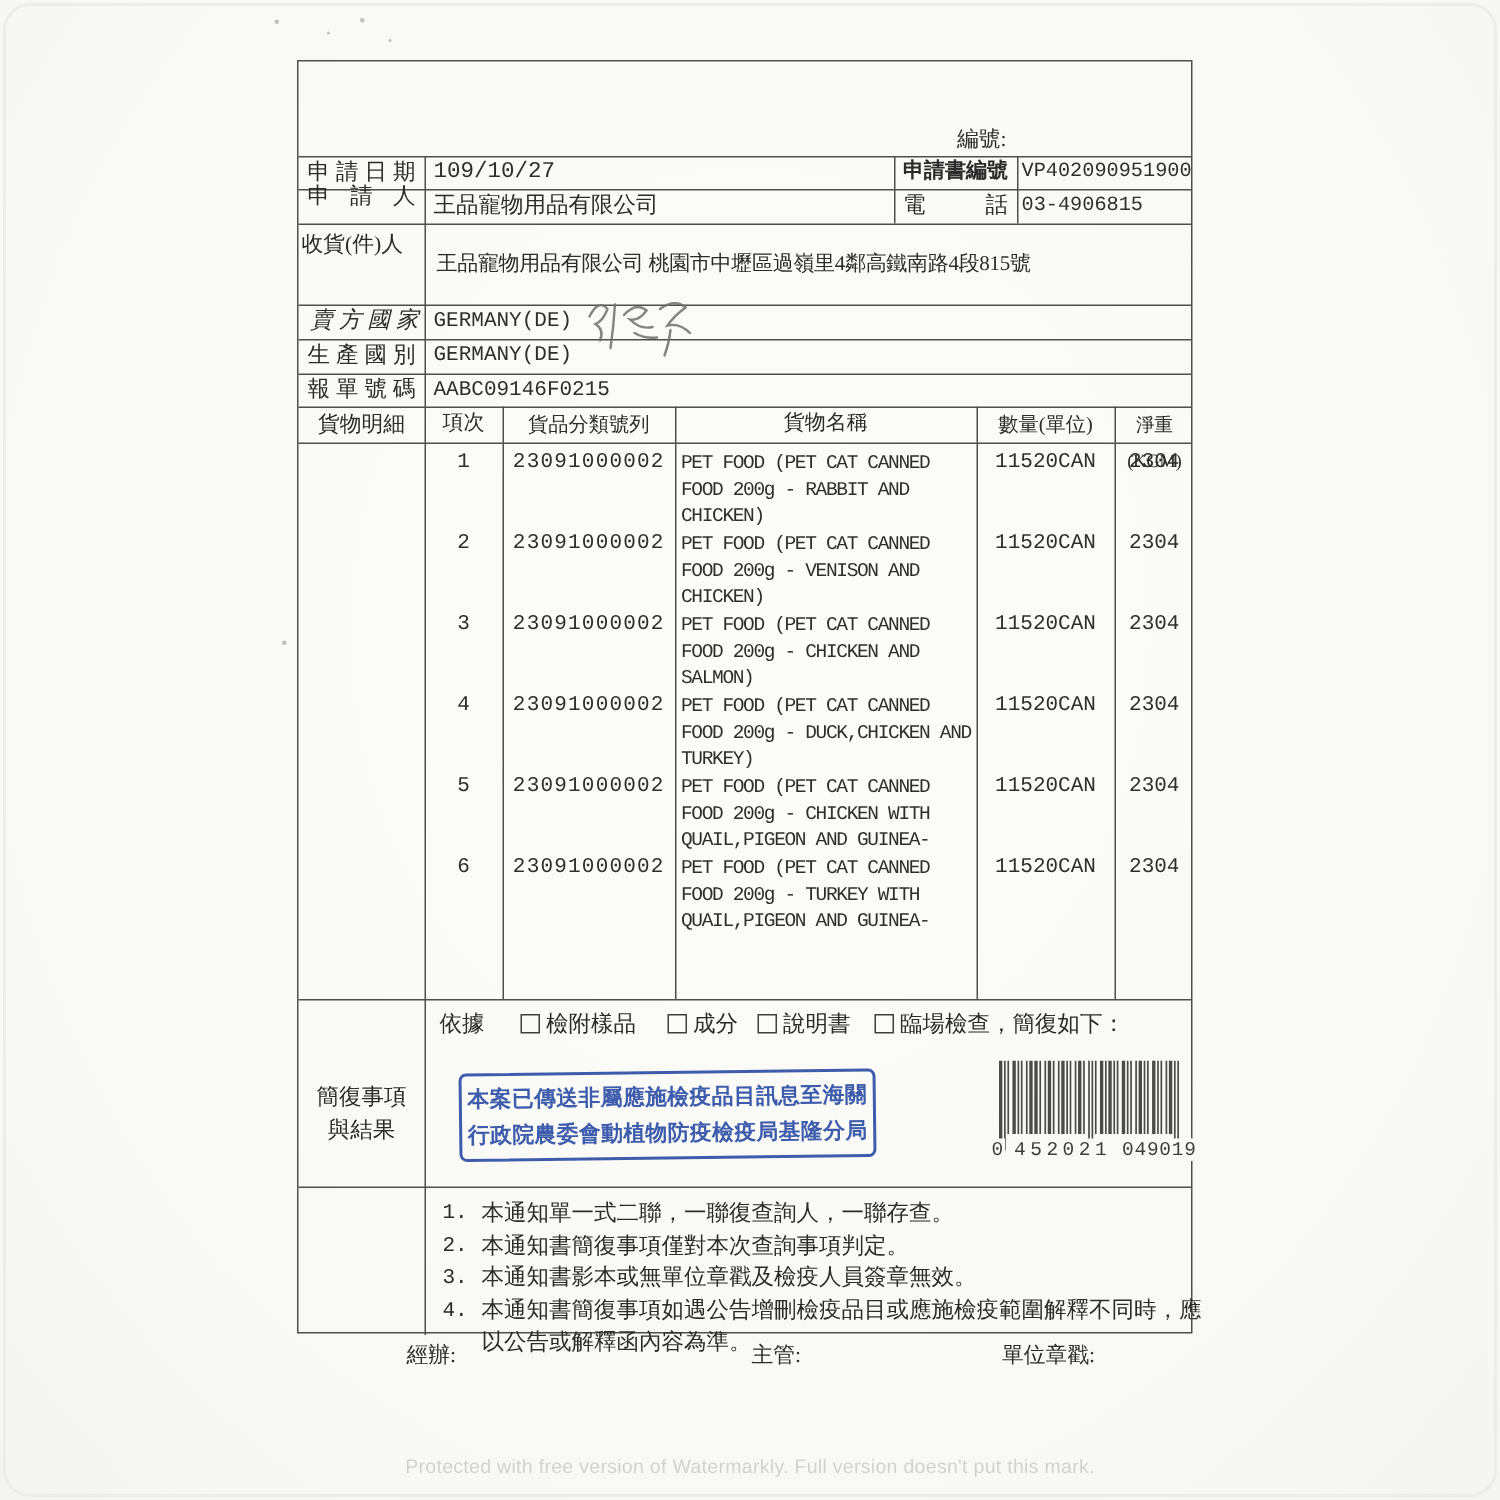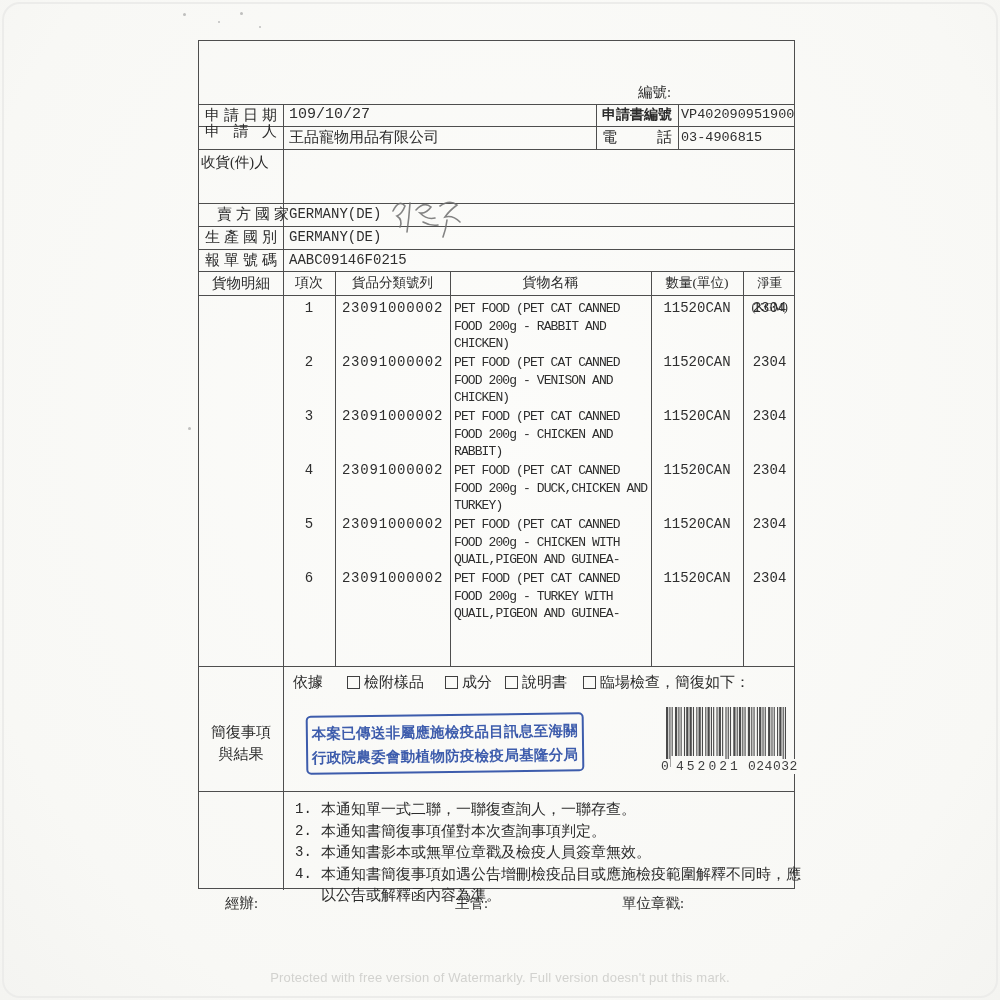--- a/index.html
+++ b/index.html
@@ -48,21 +48,21 @@
     font-size:13px; color:#3e3e3e; background:#f9f9f6; padding:0 1px; }
   .note-row { display:flex; font-size:15px; line-height:21.5px; color:#2b2b2b; }
   .note-no { width:26px; flex:none; font-family:"Liberation Mono","DejaVu Sans Mono",monospace; font-size:14px; }
   .note-tx { width:489px; }
   .speck { position:absolute; border-radius:50%; background:#8f8f8f; opacity:0.55; }
   #watermark {
     position:absolute; left:0; top:970px; width:1000px; text-align:center;
     font-family:"Liberation Sans","DejaVu Sans",sans-serif;
     font-size:13px; color:#d2d2cf; letter-spacing:0.2px;
   }
-  .footer-lbl { position:absolute; top:894px; font-size:14.5px; color:#2b2b2b; }
+  .footer-lbl { position:absolute; top:894px; font-size:14.5px; color:#2b2b2b;margin-left:46px; }
 </style>
 </head>
 <body>
 
 <div id="scan">
   <div class="photo-edge"></div>
 
   <div class="speck" style="left:183px; top:13px; width:3px; height:3px;"></div>
   <div class="speck" style="left:218px; top:21px; width:2px; height:2px;"></div>
   <div class="speck" style="left:240px; top:12px; width:3px; height:3px;"></div>
@@ -96,22 +96,23 @@
     <div class="cell mono" style="left:90px; top:63px; font-size:15px; line-height:22px;">109/10/27</div>
     <div class="cell cjk lblj" style="left:397px; top:63px; width:82px; line-height:22px; font-size:14px;font-weight:bold;">申請書編號</div>
     <div class="cell mono" style="left:482px; top:63px; font-size:13.5px; line-height:22px;">VP402090951900</div>
 
     <div class="cell cjk lblj" style="left:0; top:80px; width:84px; line-height:21px;">申請人</div>
     <div class="cell cjk" style="left:90px; top:86px; font-size:15px; line-height:21px;">王品寵物用品有限公司</div>
     <div class="cell cjk lblj" style="left:397px; top:86px; width:82px; line-height:21px;">電話</div>
     <div class="cell mono" style="left:482px; top:86px; font-size:13.5px; line-height:21px;">03-4906815</div>
 
     <div class="cell cjk" style="left:2px; top:112px; width:82px; font-size:14.5px;">收貨(件)人</div>
-
-    <div class="cell cjk lblj" style="left:12px; top:162px; width:84px; line-height:23px;">賣方國家</div>
+    <div class="cell cjk" style="left:92px; top:126px; width:500px; font-size:14px; letter-spacing:-0.2px;">王品寵物用品有限公司 桃園市中壢區過嶺里4鄰高鐵南路4段815號</div>
+
+    <div class="cell cjk lblj" style="left:2px; top:162px; width:84px; line-height:23px;font-style:italic;">賣方國家</div>
     <div class="cell mono" style="left:90px; top:162px; font-size:14px; line-height:23px;">GERMANY(DE)</div>
 
     <div class="cell cjk lblj" style="left:0; top:185px; width:84px; line-height:23px;">生產國別</div>
     <div class="cell mono" style="left:90px; top:185px; font-size:14px; line-height:23px;">GERMANY(DE)</div>
 
     <div class="cell cjk lblj" style="left:0; top:208px; width:84px; line-height:22px;">報單號碼</div>
     <div class="cell mono" style="left:90px; top:208px; font-size:14px; line-height:22px;">AABC09146F0215</div>
 
     <div class="cell cjk ctr" style="left:0; top:230px; width:84px; line-height:24px; font-size:14.5px;">貨物明細</div>
     <div class="cell cjk ctr" style="left:84px; top:230px; width:52px; line-height:24px; font-size:14px;font-family:Liberation Mono, monospace;">項次</div>
@@ -138,21 +139,21 @@
       <div>CHICKEN)</div>
     </div>
     <div class="cell mono ctr" style="left:452px; top:313px; width:92px; font-size:14px;">11520CAN</div>
     <div class="cell mono ctr" style="left:544px; top:313px; width:53px; font-size:14px;">2304</div>
 
     <div class="cell mono ctr" style="left:84px; top:367px; width:52px; font-size:14px;">3</div>
     <div class="cell mono ctr" style="left:136px; top:367px; width:115px; font-size:14px; letter-spacing:0.8px;">23091000002</div>
     <div class="cell mono" style="left:255px; top:367px; width:196px; font-size:13px; letter-spacing:-0.9px; line-height:17.5px;">
       <div>PET FOOD (PET CAT CANNED</div>
       <div>FOOD 200g - CHICKEN AND</div>
-      <div>RABBIT)</div>
+      <div>SALMON)</div>
     </div>
     <div class="cell mono ctr" style="left:452px; top:367px; width:92px; font-size:14px;">11520CAN</div>
     <div class="cell mono ctr" style="left:544px; top:367px; width:53px; font-size:14px;">2304</div>
 
     <div class="cell mono ctr" style="left:84px; top:421px; width:52px; font-size:14px;">4</div>
     <div class="cell mono ctr" style="left:136px; top:421px; width:115px; font-size:14px; letter-spacing:0.8px;">23091000002</div>
     <div class="cell mono" style="left:255px; top:421px; width:196px; font-size:13px; letter-spacing:-0.9px; line-height:17.5px;">
       <div>PET FOOD (PET CAT CANNED</div>
       <div>FOOD 200g - DUCK,CHICKEN AND</div>
       <div>TURKEY)</div>
@@ -243,21 +244,21 @@
           <rect x="105.06" y="0" width="2.24" height="49"></rect>
           <rect x="108.42" y="0" width="1.12" height="49"></rect>
           <rect x="110.66" y="0" width="1.12" height="49"></rect>
           <rect x="114.03" y="0" width="1.12" height="49"></rect>
           <rect x="116.27" y="0" width="2.24" height="49"></rect>
           <rect x="119.64" y="0" width="1.12" height="60"></rect>
           <rect x="121.88" y="0" width="1.12" height="60"></rect>
         </svg>
       <span class="bc-digit" style="left:-3px;">0</span>
       <span class="bc-digit" style="left:12px; letter-spacing:3px;">452021</span>
-      <span class="bc-digit" style="left:84px; letter-spacing:0.5px;">024032</span>
+      <span class="bc-digit" style="left:84px; letter-spacing:0.5px;">049019</span>
     </div>
 
     <div class="cell" style="left:96px; top:758px; width:515px;">
       <div class="note-row">
         <span class="note-no">1.</span>
         <span class="note-tx">本通知單一式二聯，一聯復查詢人，一聯存查。</span>
       </div>
       <div class="note-row">
         <span class="note-no">2.</span>
         <span class="note-tx">本通知書簡復事項僅對本次查詢事項判定。</span>

